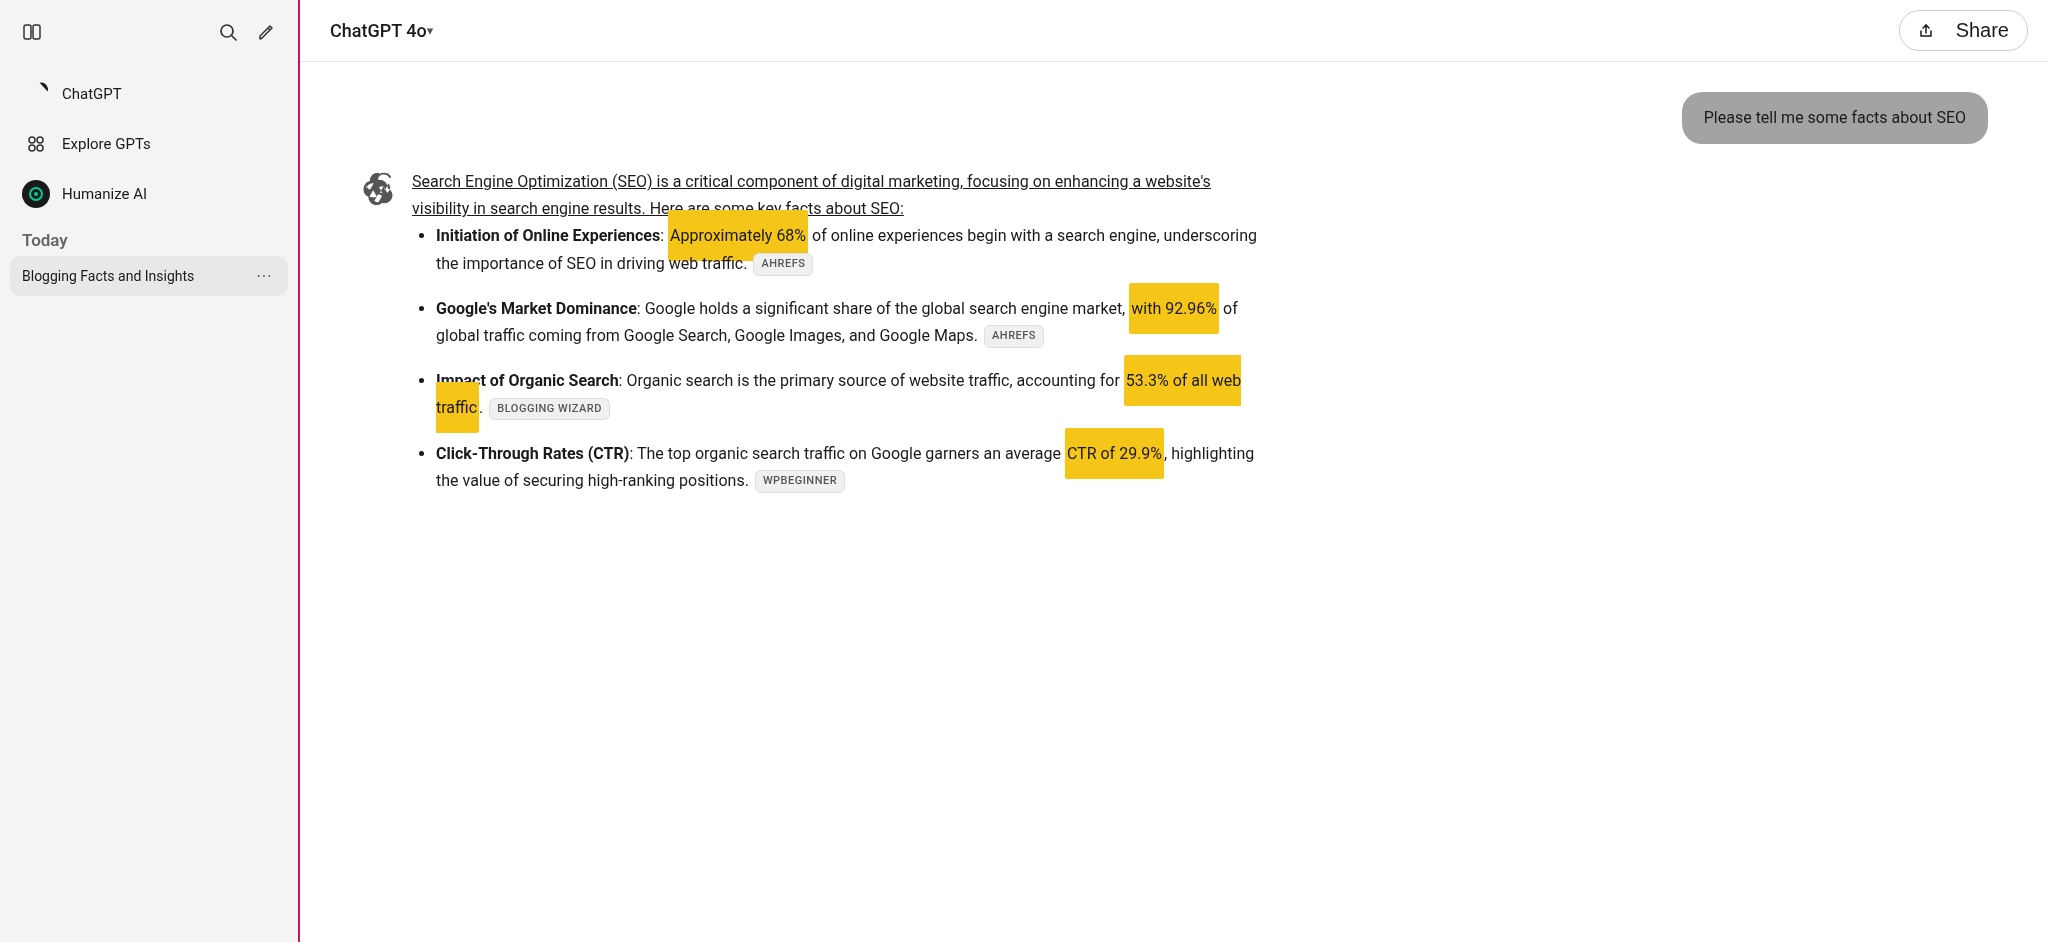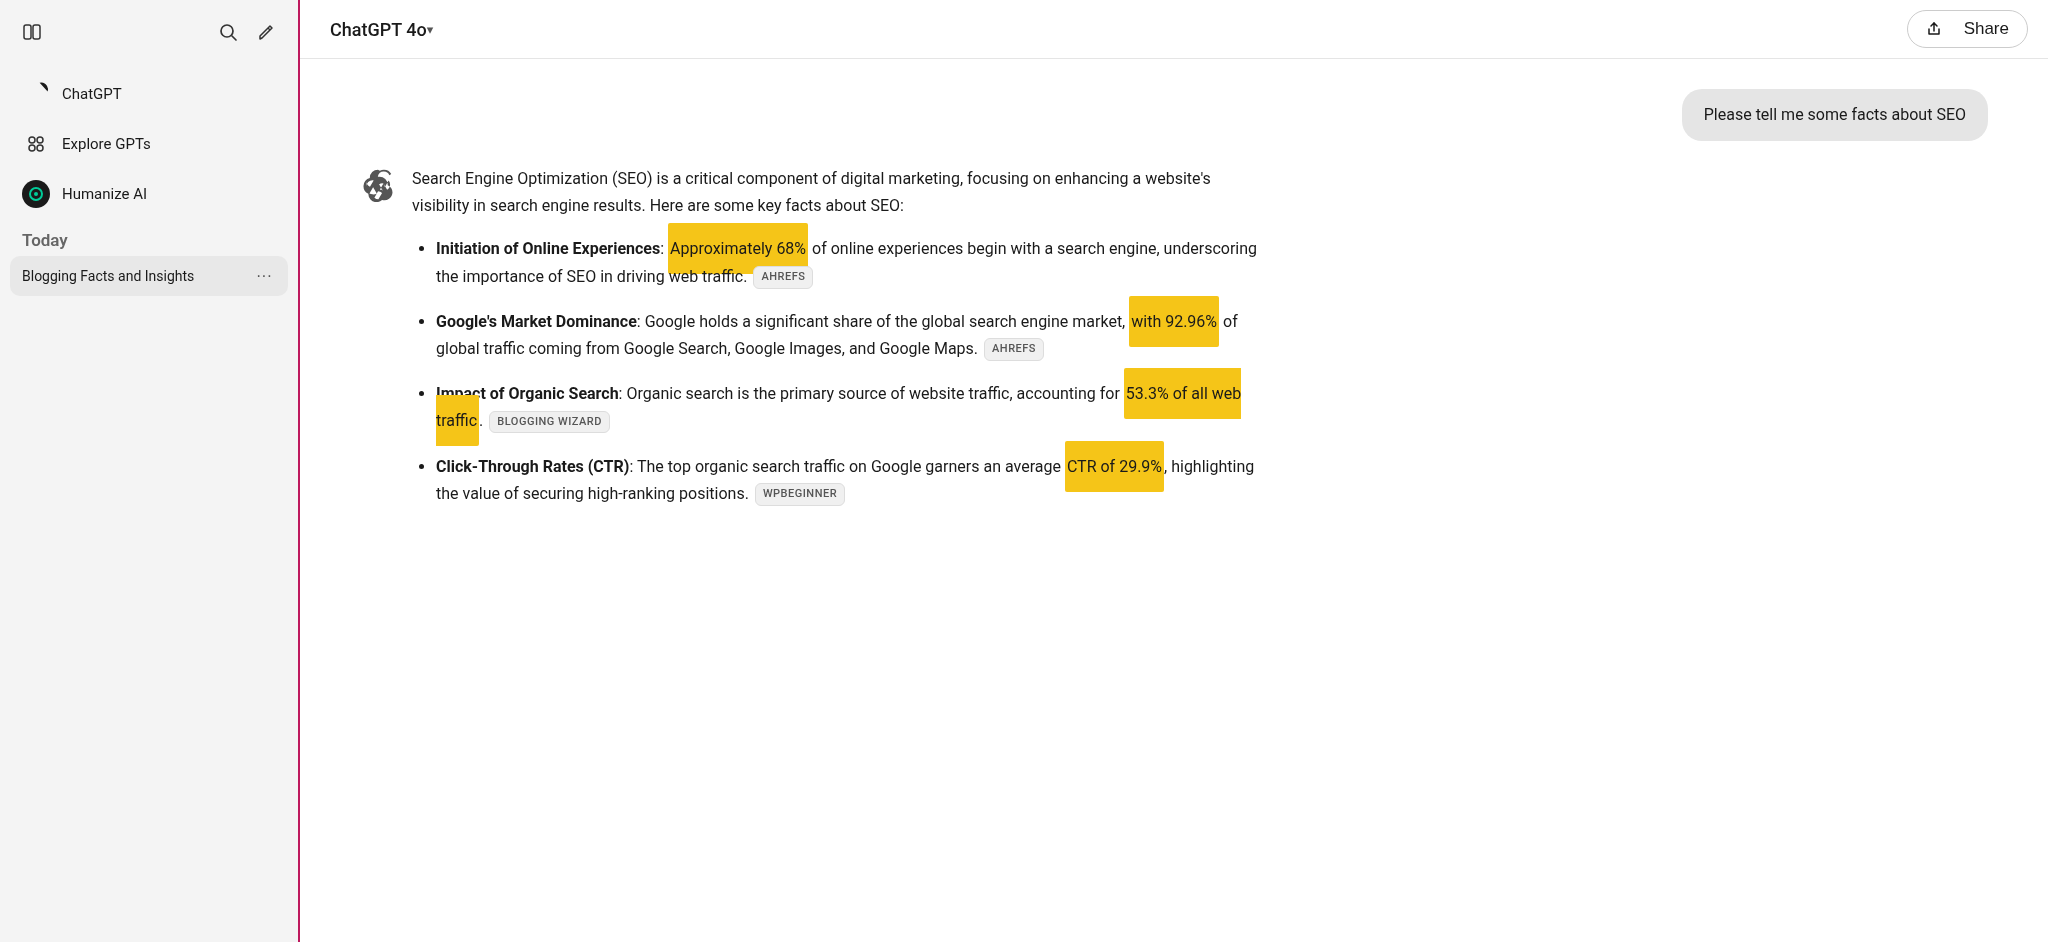--- a/index.html
+++ b/index.html
@@ -130,21 +130,21 @@
 
     #share-button {
       display: flex;
       align-items: center;
       gap: 22px;
       padding: 8px 18px;
       border: 1.5px solid #ccc;
       border-radius: 20px;
       background: #fff;
       cursor: pointer;
-      font-size: 17px;
+      font-size: 20px;
       font-weight: 500;
       color: #1a1a1a;
       justify-content: space-between;
     }
 
     
     #chat-area {
       flex: 1;
       overflow-y: auto;
       padding: 30px 60px 20px;
@@ -154,21 +154,21 @@
       background: #fff;
     }
 
     
     .user-message-wrapper {
       display: flex;
       justify-content: flex-end;
     }
 
     .user-message-bubble {
-      background: #e5e5e5;
+      background: #a3a3a3;
       border-radius: 20px;
       padding: 14px 22px;
       font-size: 16px;
       color: #1a1a1a;
       max-width: 680px;
       line-height: 1.5;
     }
 
     
     .assistant-message-wrapper {
@@ -189,21 +189,21 @@
     }
 
     .assistant-content {
       flex: 1;
       font-size: 16px;
       color: #1a1a1a;
       line-height: 1.7;
     }
 
     .assistant-intro {
-      margin-bottom: 16px;
+      text-decoration: underline;
     }
 
     .bullet-list {
       list-style: disc;
       padding-left: 24px;
       display: flex;
       flex-direction: column;
       gap: 18px;
     }
 

